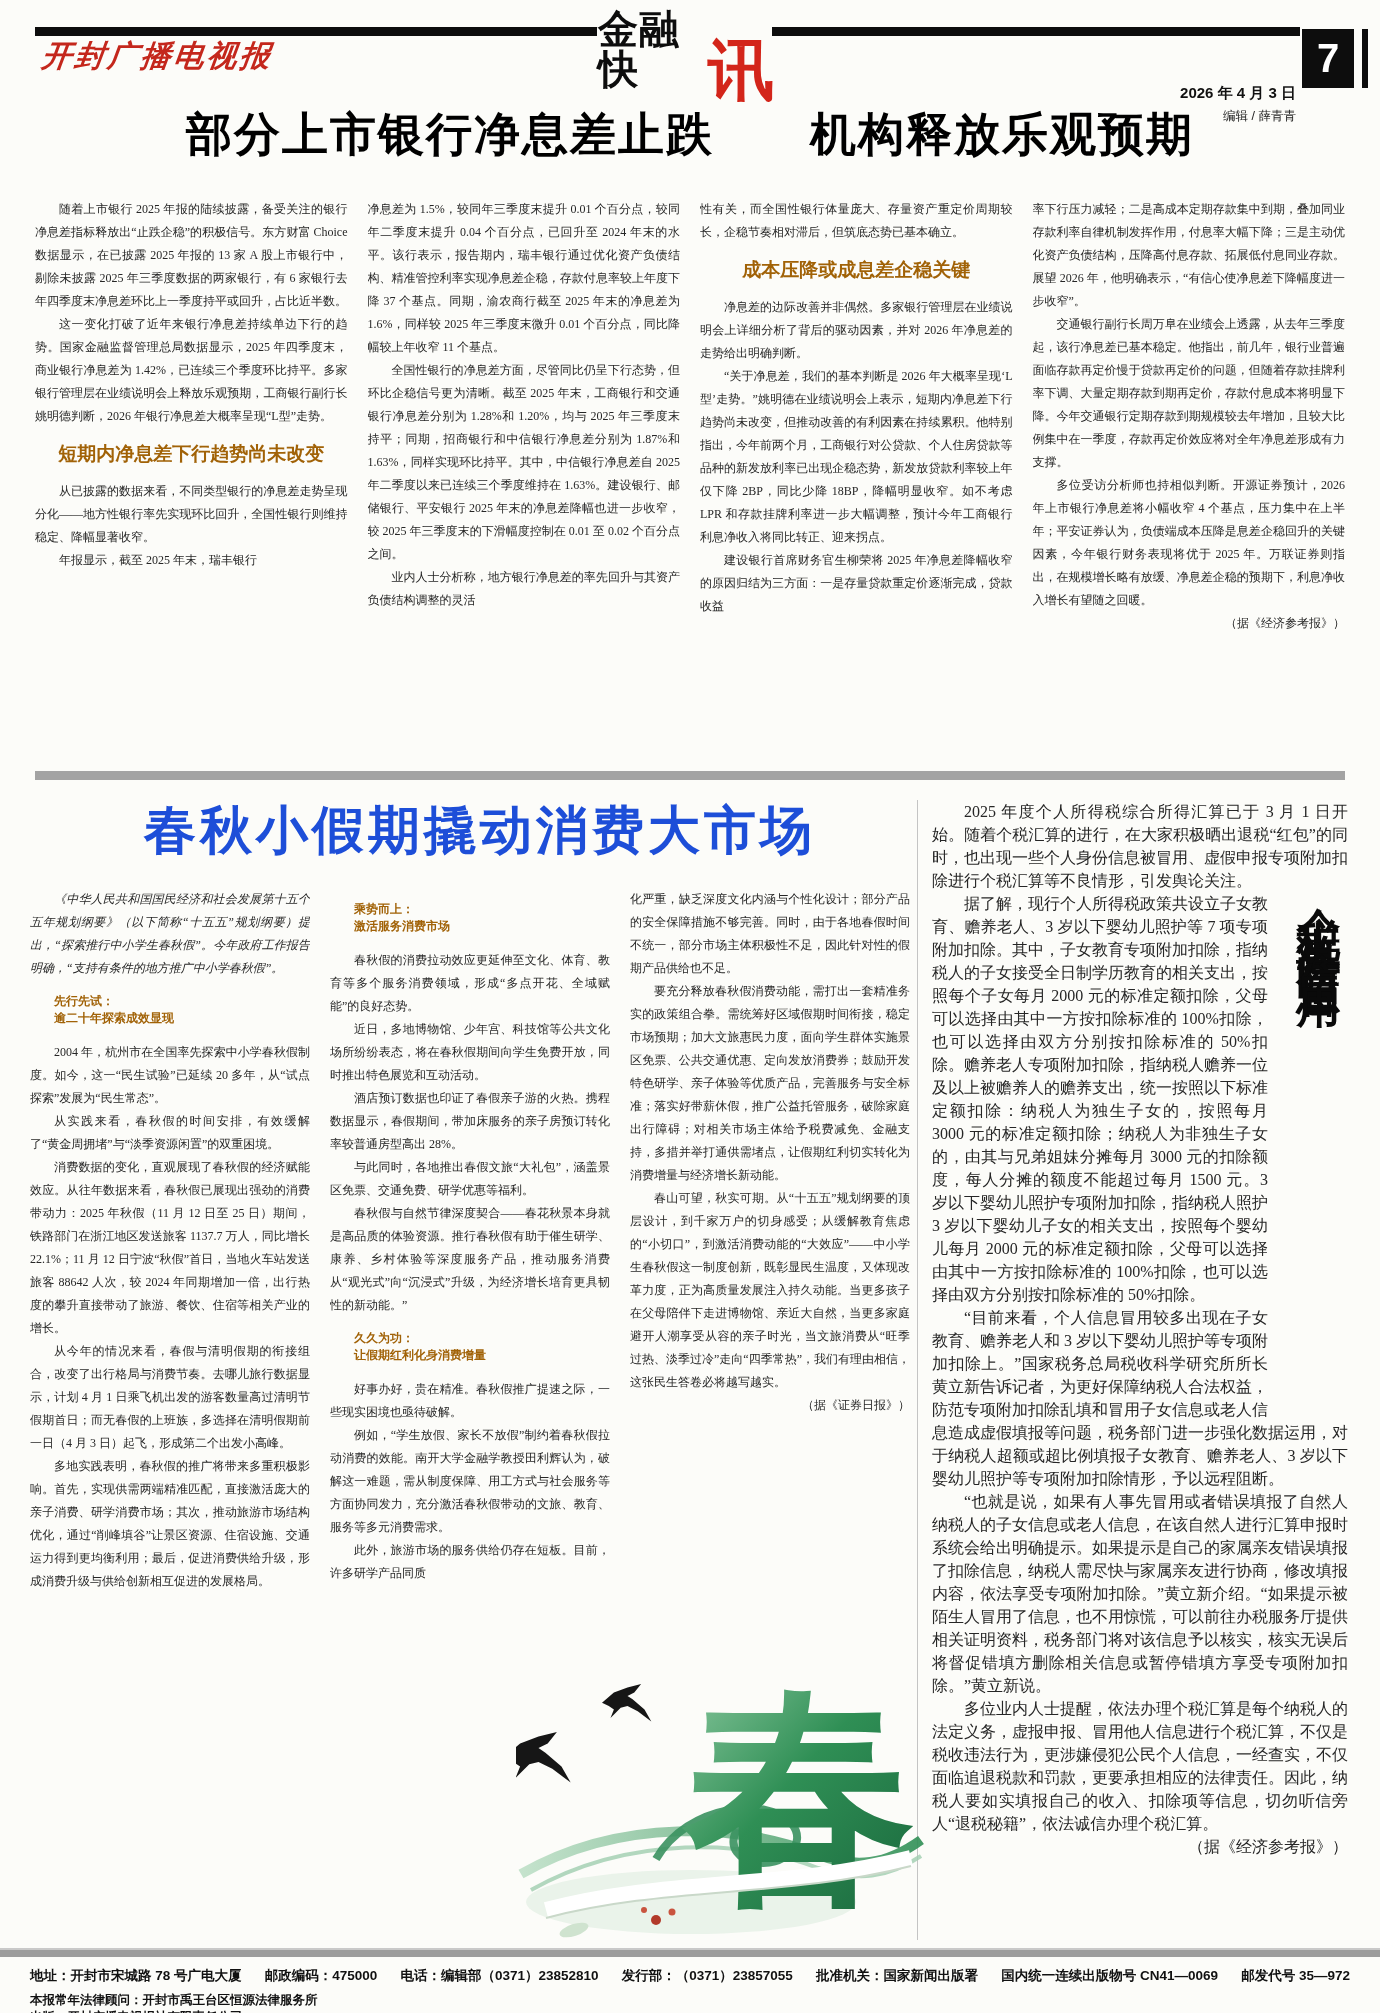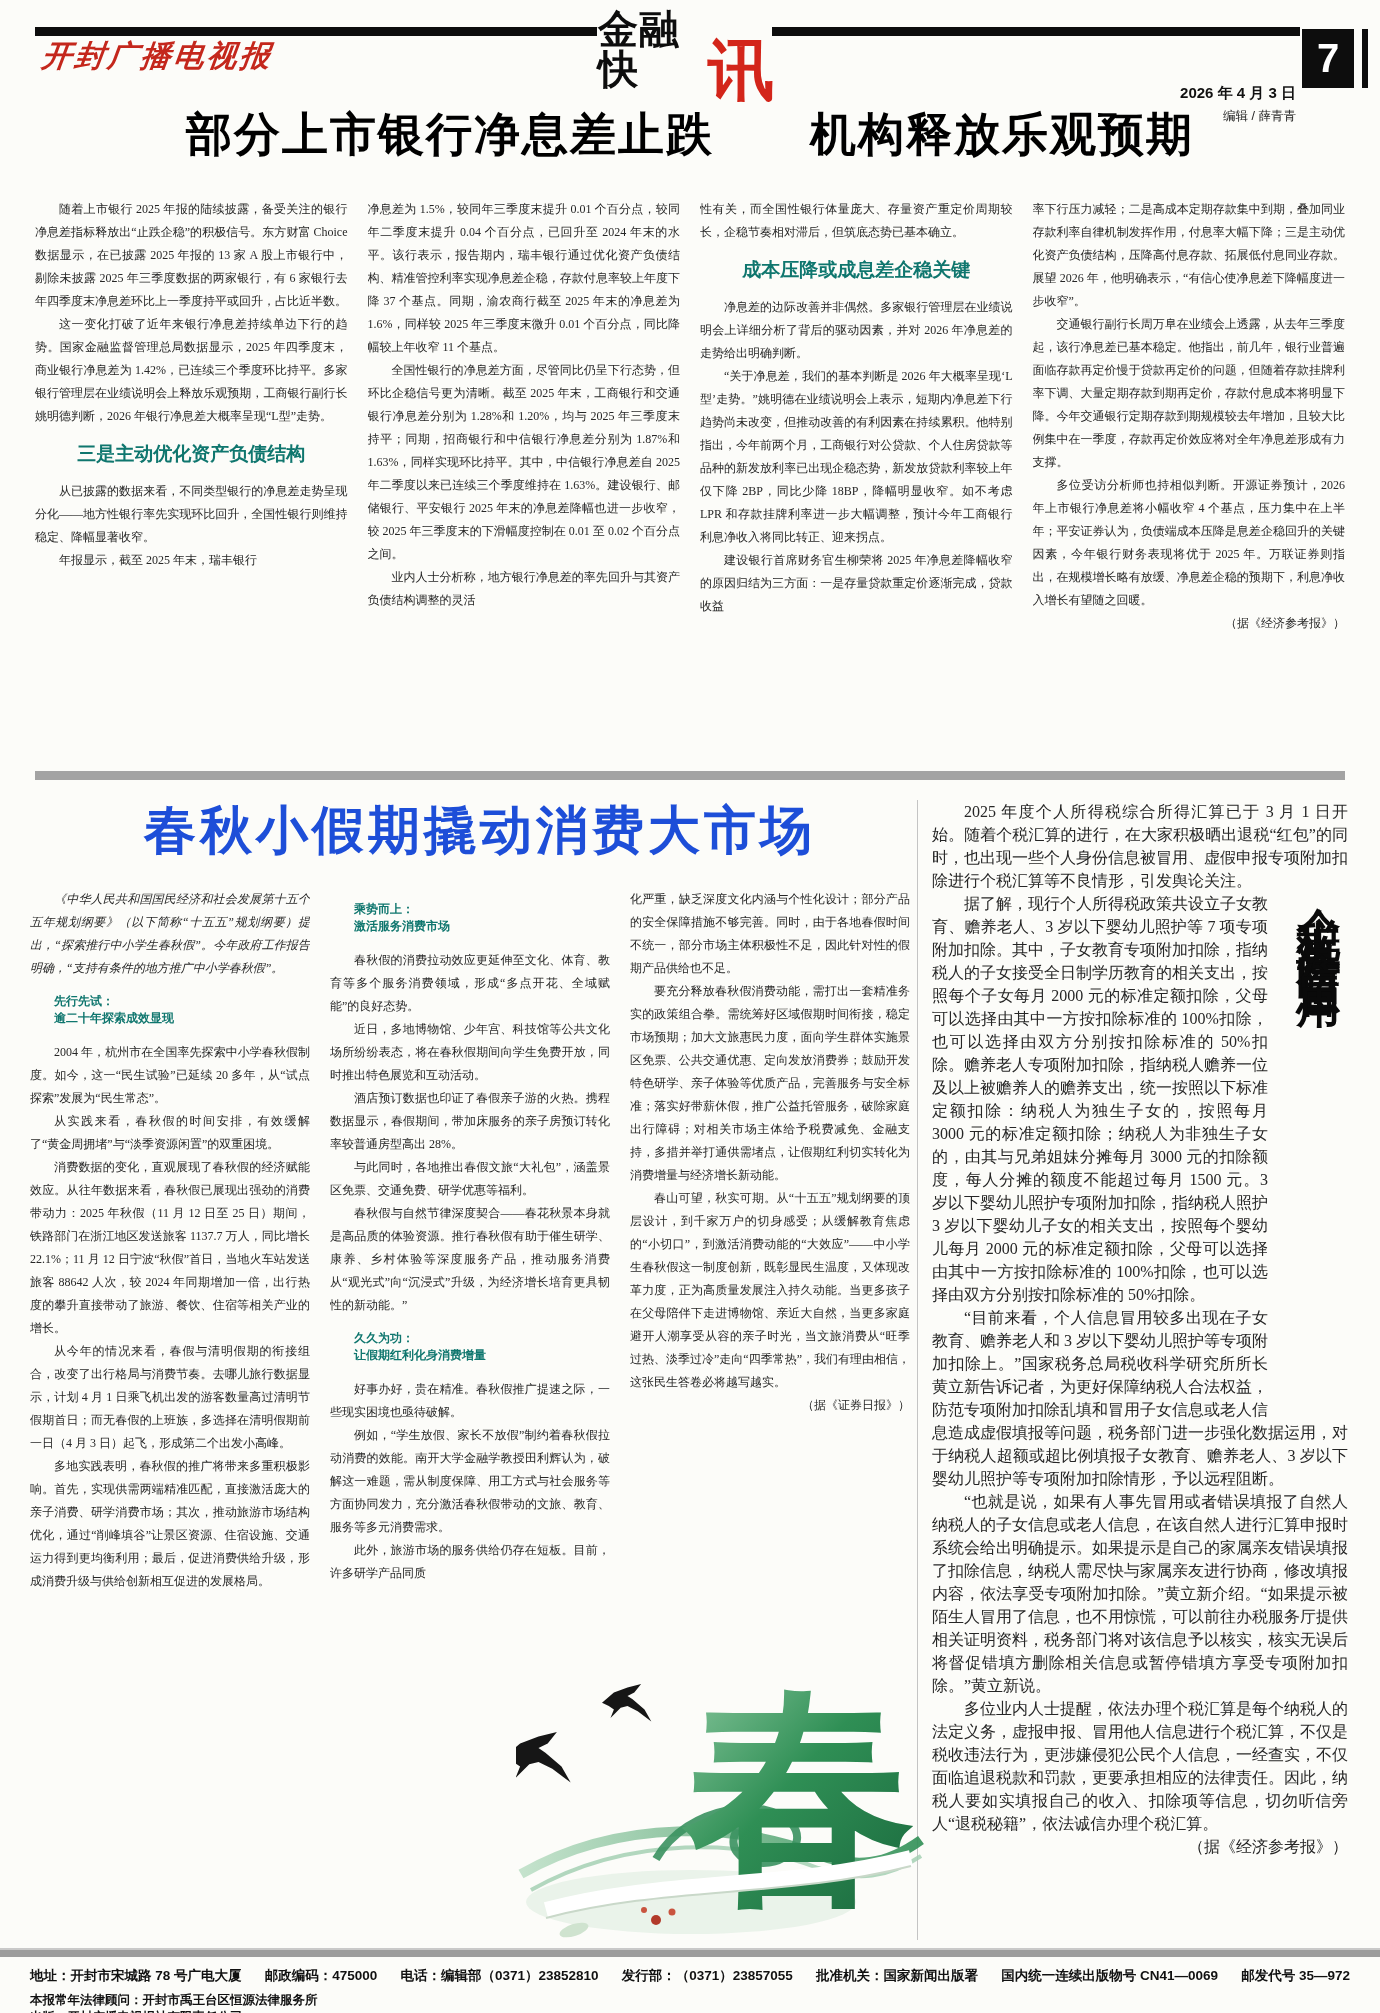--- a/index.html
+++ b/index.html
@@ -30,21 +30,21 @@
   
   .cols{position:absolute;display:flex;gap:20px;overflow:hidden;}
   #a1-cols{left:35px;top:198px;width:1310px;height:568px;}
   #a2-cols{left:30px;top:888px;width:880px;height:1058px;}
   .col{flex:1;overflow:hidden;}
   .col p,.a3 p{margin:0;font-size:12px;line-height:23px;text-align:justify;}
   .b.p,.b.kai{text-indent:2em;}
   .b.pc{text-indent:0;}
   .b.kai{font-style:italic;}
   .b.attr{text-align:right !important;text-indent:0;}
-  h3.b{font-family:"Liberation Sans","DejaVu Sans",sans-serif;color:#0f766e;margin:13px 0;white-space:pre-line;}
+  h3.b{font-family:"Liberation Sans","DejaVu Sans",sans-serif;color:#a16207;margin:13px 0;white-space:pre-line;}
   h3.b.h{font-size:19px;text-align:center;}
   h3.b.h2{font-size:12px;text-align:left;padding-left:2em;line-height:1.45;}
   
   #divider-mid{position:absolute;left:35px;top:771px;width:1310px;height:9px;background:#a3a3a3;}
   #rule-vert{position:absolute;left:917px;top:800px;width:1px;height:1140px;background:#c4c4c4;}
   
   #a3-text{position:absolute;left:932px;top:800px;width:416px;height:1148px;overflow:hidden;}
   #a3-text p{font-size:16px;line-height:23px;}
   #a3-sp1{float:right;width:0;height:70px;}
   #a3-sp2{float:right;clear:right;width:80px;height:532px;}
@@ -78,21 +78,21 @@
     <div class="d2">编辑 / 薛青青</div>
   </div>
   <div id="page-box">7</div>
   <div id="page-edge"></div>
 
   <h1 id="headline1">部分上市银行净息差止跌　　机构释放乐观预期</h1>
   <div id="a1-cols" class="cols">
       <div class="col">
         <p class="b p">随着上市银行 2025 年报的陆续披露，备受关注的银行净息差指标释放出“止跌企稳”的积极信号。东方财富 Choice 数据显示，在已披露 2025 年报的 13 家 A 股上市银行中，剔除未披露 2025 年三季度数据的两家银行，有 6 家银行去年四季度末净息差环比上一季度持平或回升，占比近半数。</p>
         <p class="b p">这一变化打破了近年来银行净息差持续单边下行的趋势。国家金融监督管理总局数据显示，2025 年四季度末，商业银行净息差为 1.42%，已连续三个季度环比持平。多家银行管理层在业绩说明会上释放乐观预期，工商银行副行长姚明德判断，2026 年银行净息差大概率呈现“L型”走势。</p>
-        <h3 class="b h">三是主动优化资产负债结构</h3>
+        <h3 class="b h">短期内净息差下行趋势尚未改变</h3>
         <p class="b p">从已披露的数据来看，不同类型银行的净息差走势呈现分化——地方性银行率先实现环比回升，全国性银行则维持稳定、降幅显著收窄。</p>
         <p class="b p">年报显示，截至 2025 年末，瑞丰银行</p>
       </div>
       <div class="col">
         <p class="b pc">净息差为 1.5%，较同年三季度末提升 0.01 个百分点，较同年二季度末提升 0.04 个百分点，已回升至 2024 年末的水平。该行表示，报告期内，瑞丰银行通过优化资产负债结构、精准管控利率实现净息差企稳，存款付息率较上年度下降 37 个基点。同期，渝农商行截至 2025 年末的净息差为 1.6%，同样较 2025 年三季度末微升 0.01 个百分点，同比降幅较上年收窄 11 个基点。</p>
         <p class="b p">全国性银行的净息差方面，尽管同比仍呈下行态势，但环比企稳信号更为清晰。截至 2025 年末，工商银行和交通银行净息差分别为 1.28%和 1.20%，均与 2025 年三季度末持平；同期，招商银行和中信银行净息差分别为 1.87%和 1.63%，同样实现环比持平。其中，中信银行净息差自 2025 年二季度以来已连续三个季度维持在 1.63%。建设银行、邮储银行、平安银行 2025 年末的净息差降幅也进一步收窄，较 2025 年三季度末的下滑幅度控制在 0.01 至 0.02 个百分点之间。</p>
         <p class="b p">业内人士分析称，地方银行净息差的率先回升与其资产负债结构调整的灵活</p>
       </div>
       <div class="col">
         <p class="b pc">性有关，而全国性银行体量庞大、存量资产重定价周期较长，企稳节奏相对滞后，但筑底态势已基本确立。</p>

